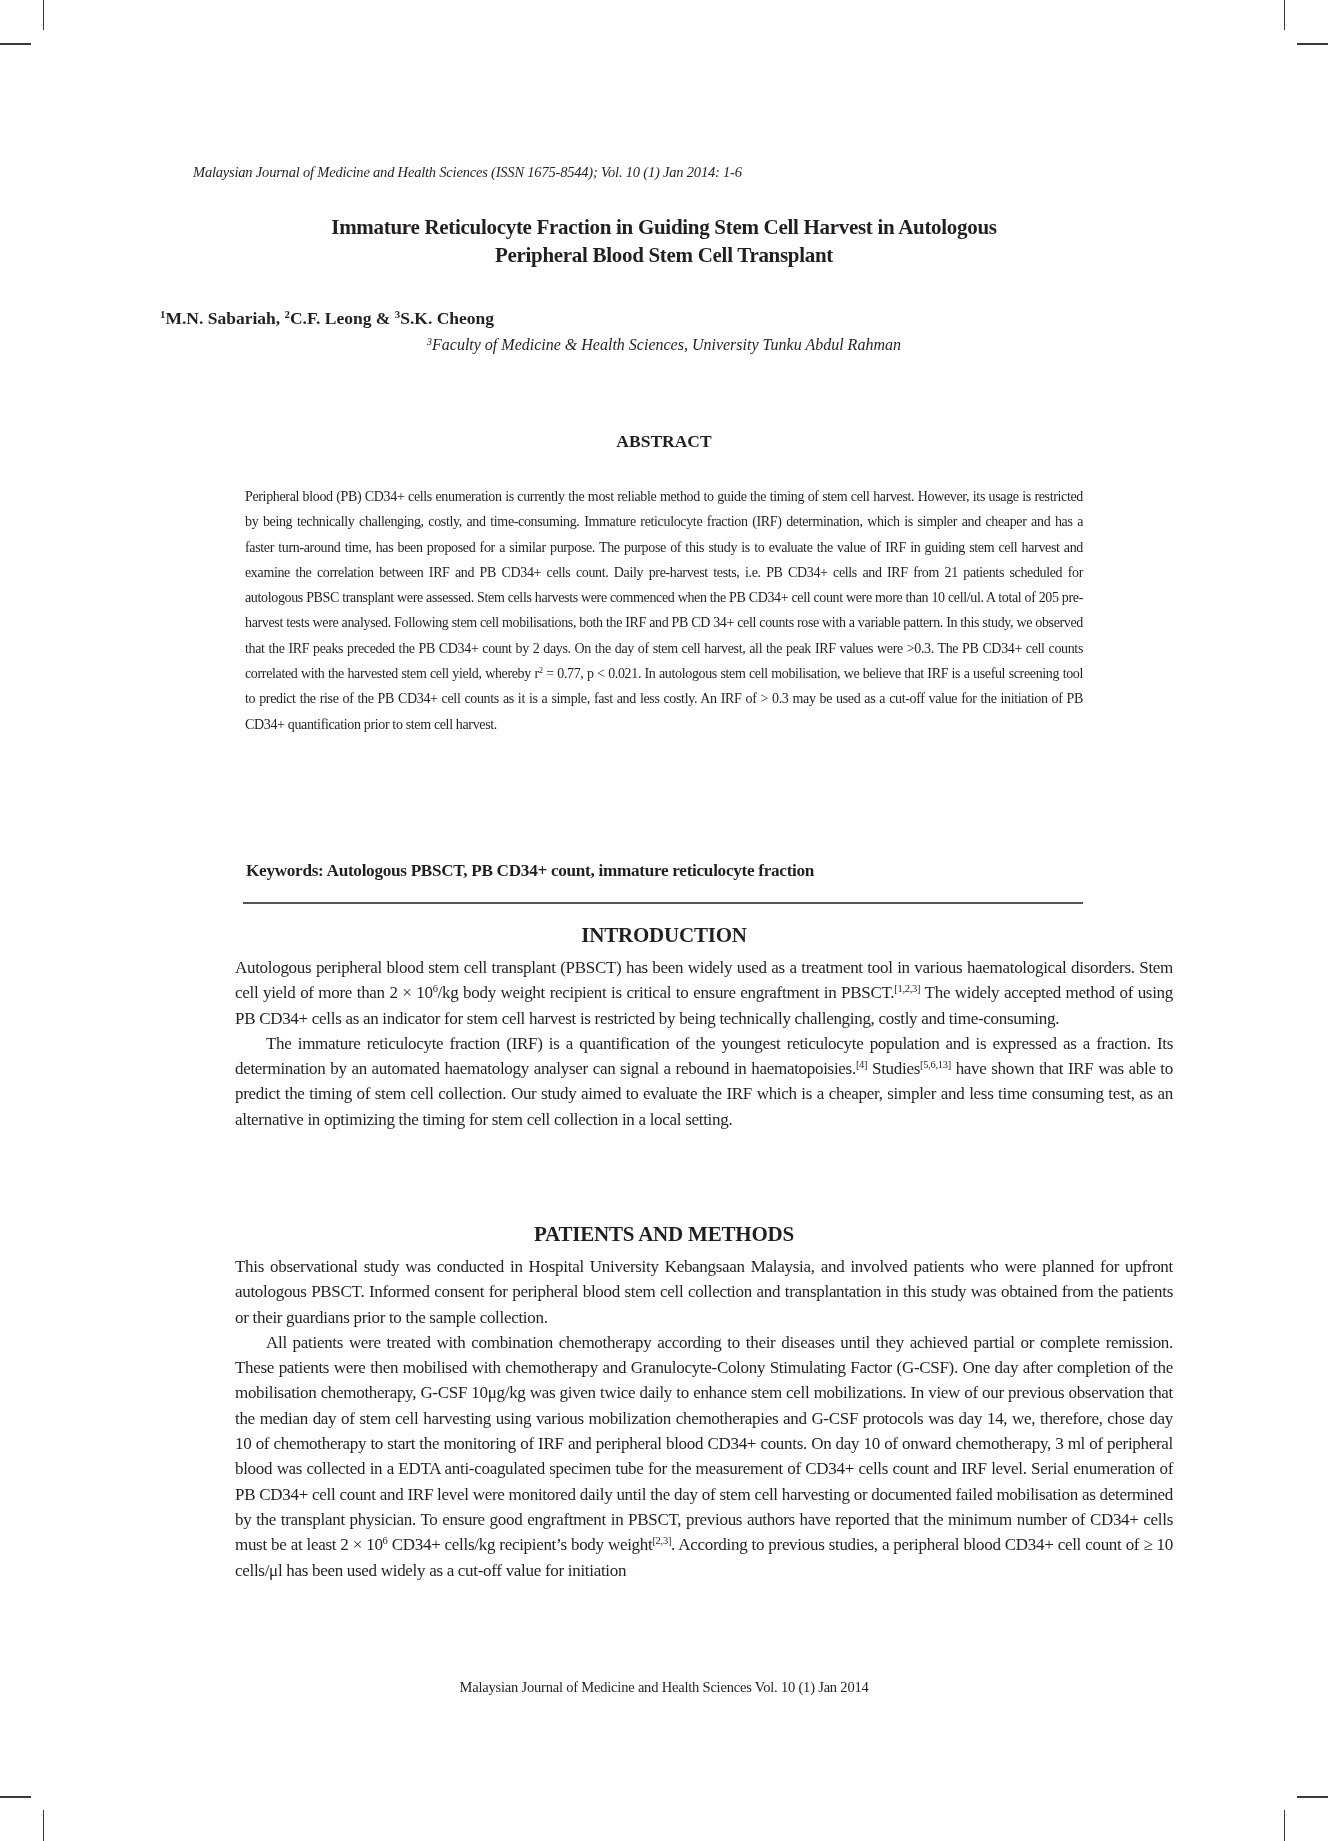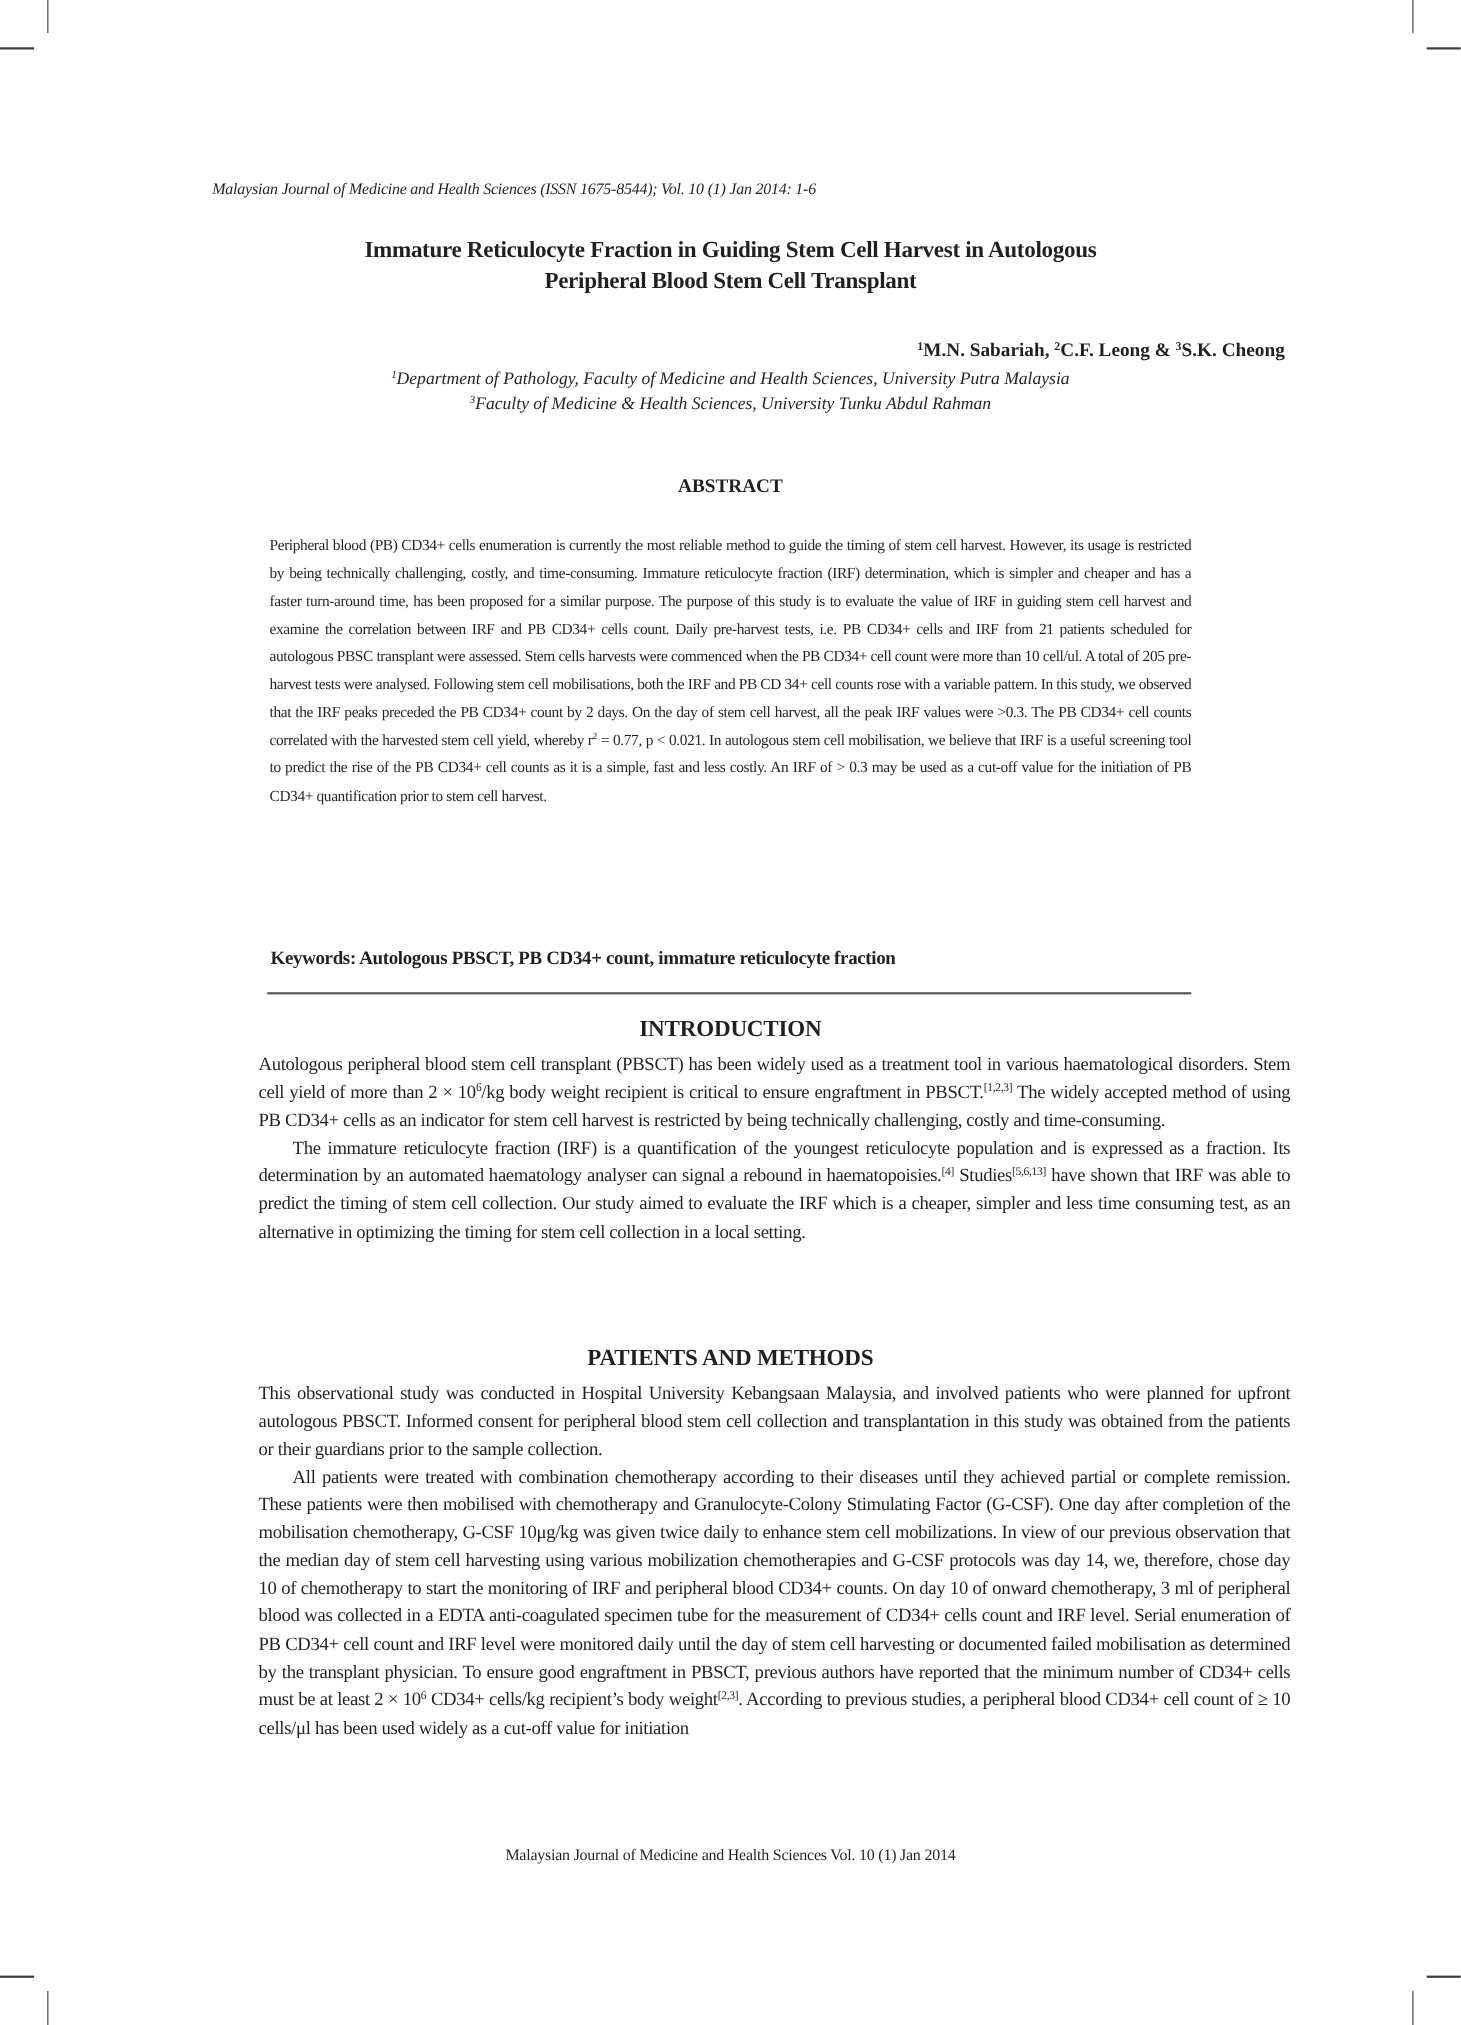--- a/index.html
+++ b/index.html
@@ -3,21 +3,21 @@
 <meta charset="utf-8">
 <style>
   html, body { margin:0; padding:0; background:#ffffff; }
   body { width:1328px; height:1841px; position:relative; overflow:hidden;
          font-family:"Liberation Serif", "DejaVu Serif", serif; color:#231f20; }
   .crop { position:absolute; background:#3a3a3a; }
   .crop.v { width:1px; }
   .crop.h { height:1.5px; }
   .running-head { position:absolute; left:193px; top:164px; font-size:14.5px; font-style:italic; letter-spacing:-0.2px; }
   .title { position:absolute; left:160px; width:1008px; top:213px; text-align:center; font-weight:bold; font-size:21px; line-height:28px; letter-spacing:-0.3px; }
-  .authors { position:absolute; left:160px; width:1008px; top:308px; text-align:right; font-weight:bold; font-size:17.5px; }
+  .authors { position:absolute; left:160px; width:1008px; top:308px; text-align:left; font-weight:bold; font-size:17.5px; }
   .affils { position:absolute; left:160px; width:1008px; top:333px; text-align:center; font-style:italic; font-size:16px; line-height:23px; }
   sup { font-size:0.62em; line-height:0; vertical-align:0.55em; }
   .abstract-head { position:absolute; left:160px; width:1008px; top:431px; text-align:center; font-weight:bold; font-size:17.5px; }
   .abstract-body { position:absolute; left:245px; width:838px; top:484px; font-size:14px; line-height:25.3px; text-align:justify; letter-spacing:-0.35px; }
   .keywords { position:absolute; left:246px; top:861px; font-weight:bold; font-size:17.2px; letter-spacing:-0.3px; }
   .rule { position:absolute; left:243px; width:840px; top:902px; height:1.5px; background:#555; }
   .sec-head { position:absolute; left:160px; width:1008px; text-align:center; font-weight:bold; font-size:21px; letter-spacing:-0.2px; }
   .body-text { position:absolute; left:195px; width:938px; font-size:17px; line-height:25.3px; text-align:justify; letter-spacing:-0.3px;margin-left:40px; }
   .body-text p { margin:0; }
   .body-text p.indent { text-indent:31px; }
@@ -41,21 +41,20 @@
 <div class="title">
   <div>Immature Reticulocyte Fraction in Guiding Stem Cell Harvest in Autologous</div>
   <div>Peripheral Blood Stem Cell Transplant</div>
 </div>
 
 <div class="authors">
   <sup>1</sup><span>M.N. Sabariah, </span><sup>2</sup><span>C.F. Leong &amp; </span><sup>3</sup><span>S.K. Cheong</span>
 </div>
 
 <div class="affils">
-  <div><sup>1</sup><span>Department of Pathology, Faculty of Medicine and Health Sciences, University Putra Malaysia</span></div>
   <div><sup>3</sup><span>Faculty of Medicine &amp; Health Sciences, University Tunku Abdul Rahman</span></div>
 </div>
 
 <div class="abstract-head">ABSTRACT</div>
 <div class="abstract-body"><span>Peripheral blood (PB) CD34+ cells enumeration is currently the most reliable method to guide the timing of stem cell harvest. However, its usage is restricted by being technically challenging, costly, and time-consuming. Immature reticulocyte fraction (IRF) determination, which is simpler and cheaper and has a faster turn-around time, has been proposed for a similar purpose. The purpose of this study is to evaluate the value of IRF in guiding stem cell harvest and examine the correlation between IRF and PB CD34+ cells count.  Daily pre-harvest tests, i.e. PB CD34+ cells and IRF from 21 patients scheduled for autologous PBSC transplant were assessed. Stem cells harvests were commenced when the PB CD34+ cell count were more than 10 cell/ul.  A total of 205 pre-harvest tests were analysed. Following stem cell mobilisations, both the IRF and PB CD 34+ cell counts rose with a variable pattern. In this study, we observed that the IRF peaks preceded the PB CD34+ count by 2 days.  On the day of stem cell harvest, all the peak IRF values were &gt;0.3.  The PB CD34+ cell counts correlated with the harvested stem cell yield, whereby  r</span><sup>2</sup><span> = 0.77, p &lt; 0.021.  In autologous stem cell mobilisation, we believe that IRF is a useful screening tool to predict the rise of the PB CD34+ cell counts as it is a simple, fast and less costly. An IRF of &gt; 0.3 may be used as a cut-off value for the initiation of PB CD34+ quantification prior to stem cell harvest.</span></div>
 
 <div class="keywords">Keywords: Autologous PBSCT, PB CD34+ count, immature reticulocyte fraction</div>
 <div class="rule"></div>
 
 <div class="sec-head" style="top:923px;">INTRODUCTION</div>

